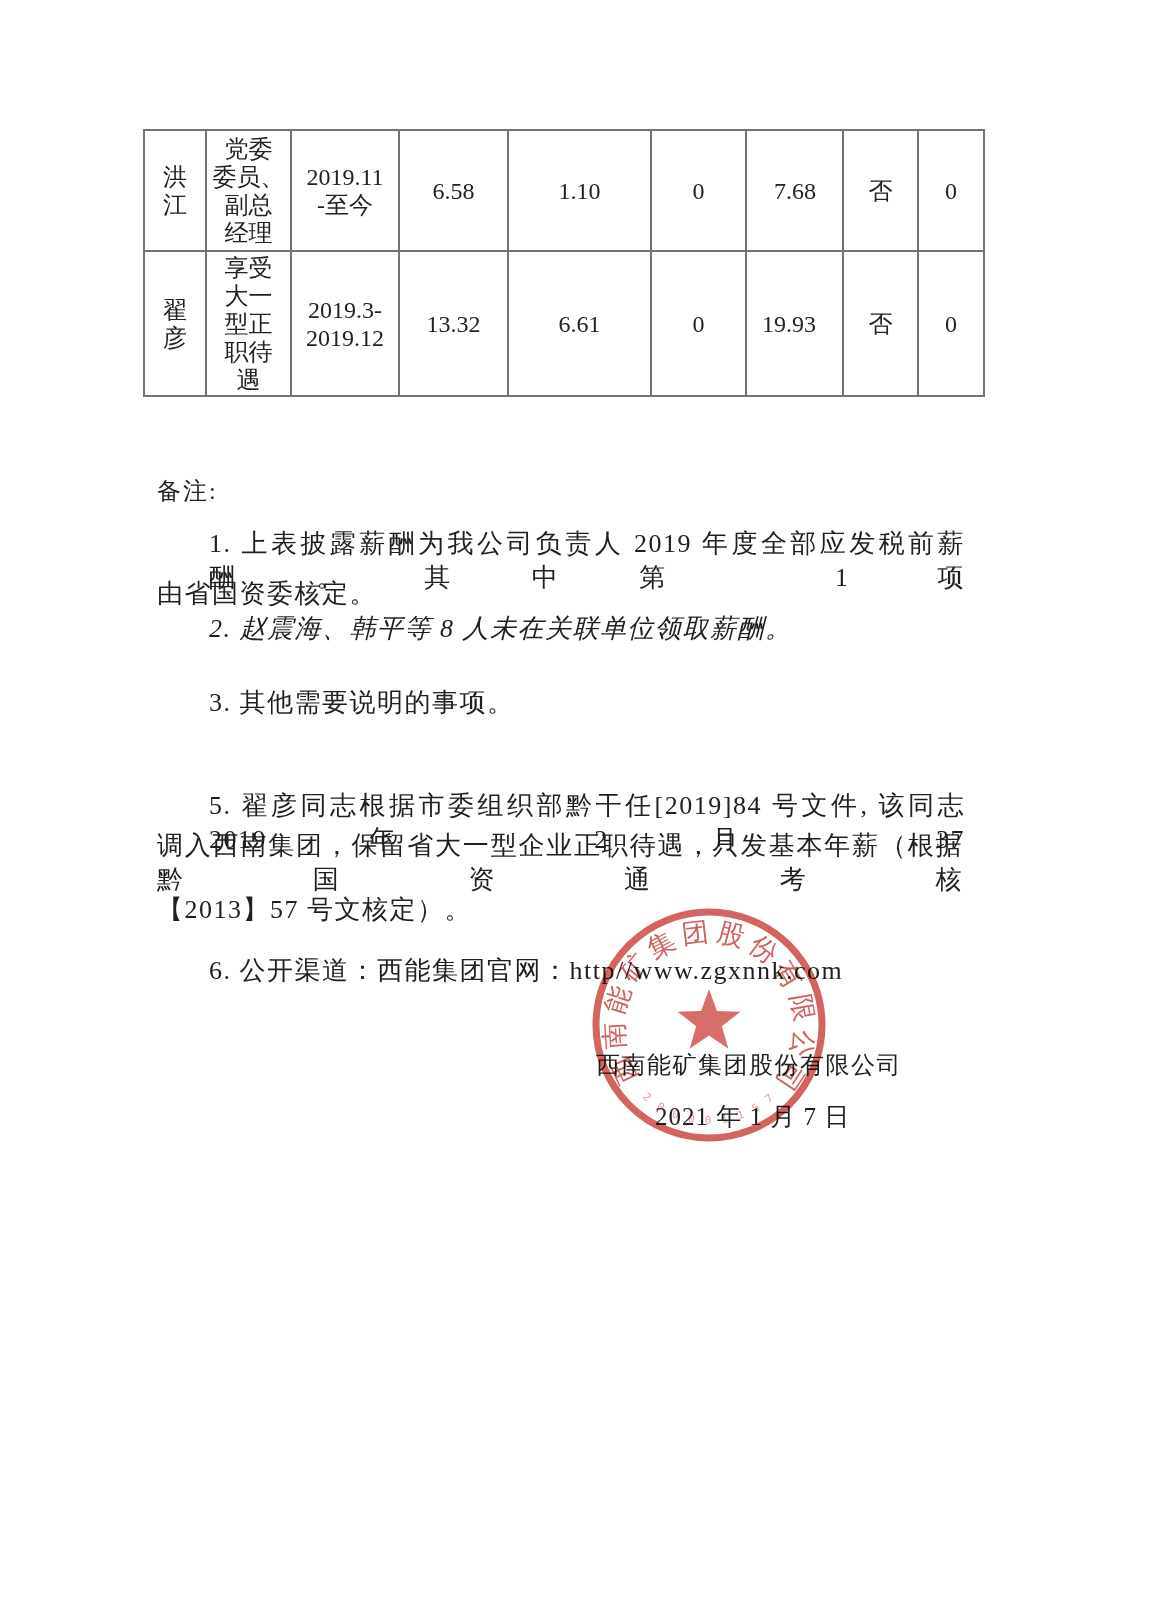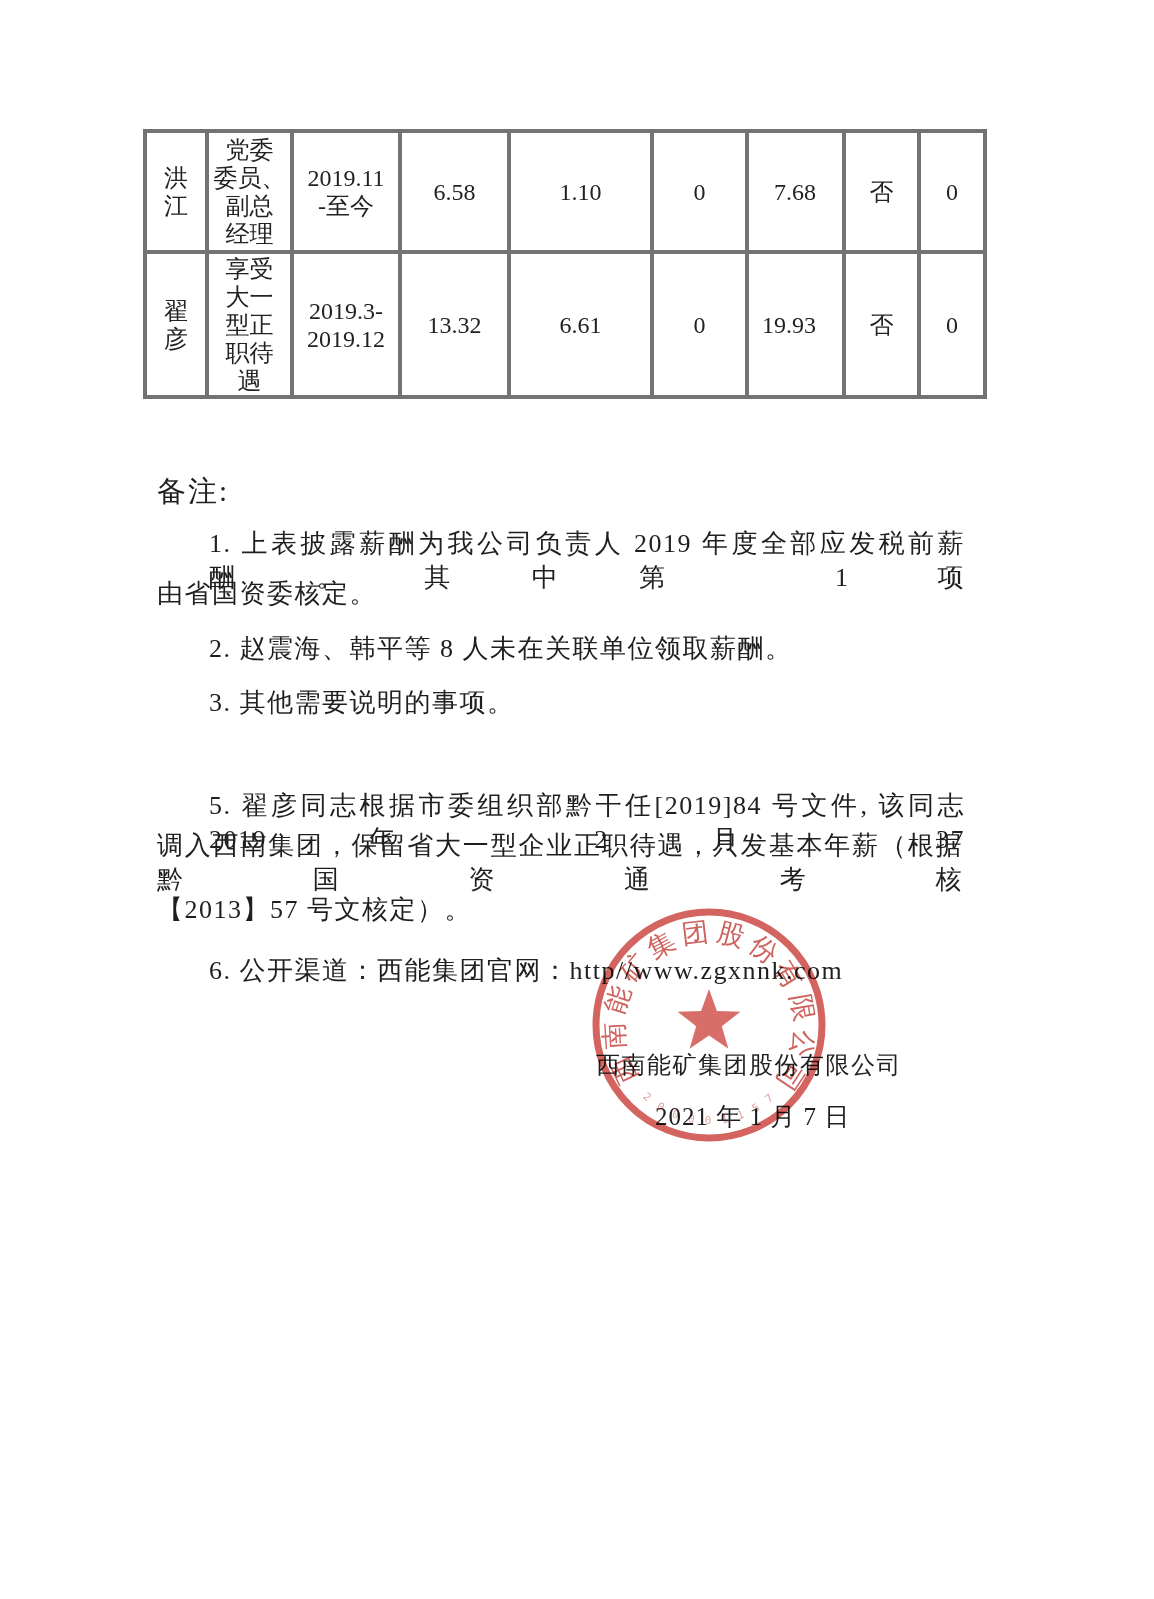--- a/index.html
+++ b/index.html
@@ -13,51 +13,51 @@
     color:#1f1f1f;
   }
 
   
   .doc-table {
     position:absolute; left:143px; top:129px;
     border-collapse:collapse; table-layout:fixed;
     width:840px;
   }
   .doc-table td {
-    border:4px solid #737373;
+    border:2px solid #737373;
     padding:0;
     text-align:center; vertical-align:middle;
     font-size:24px; line-height:28px;
     white-space:pre-line;
     color:#222;
   }
   .doc-table tr.row-1 { height:121px; }
   .doc-table tr.row-2 { height:145px; }
   .doc-table td.cell-right { text-align:right; padding-right:26px; }
 
   
   .note-heading {
     position:absolute; left:157px; top:473px;
-    font-size:29px; line-height:36px; letter-spacing:2px;
+    font-size:24px; line-height:36px; letter-spacing:2px;
     white-space:nowrap;
   }
   .note-line {
     position:absolute;
     font-size:26px; line-height:34px; letter-spacing:1.5px;
     white-space:nowrap;
   }
   .note-line.indent   { left:209px; }
   .note-line.flush    { left:157px; }
   .note-line.justified{
     white-space:normal;
     text-align:justify; text-align-last:justify;
   }
   .nl-0 { top:527px; width:756px; }
   .nl-1 { top:577px; }
-  .nl-2 { top:632px; }
+  .nl-2 { top:612px;font-style:italic; }
   .nl-3 { top:686px; }
   .nl-4 { top:739px; }
   .nl-5 { top:789px; width:756px; }
   .nl-6 { top:794px; width:806px;margin-top:35px; }
   .nl-7 { top:893px; }
   .nl-8 { top:954px; }
 
   
   .sig-company {
     position:absolute; left:596px; top:1050px;

